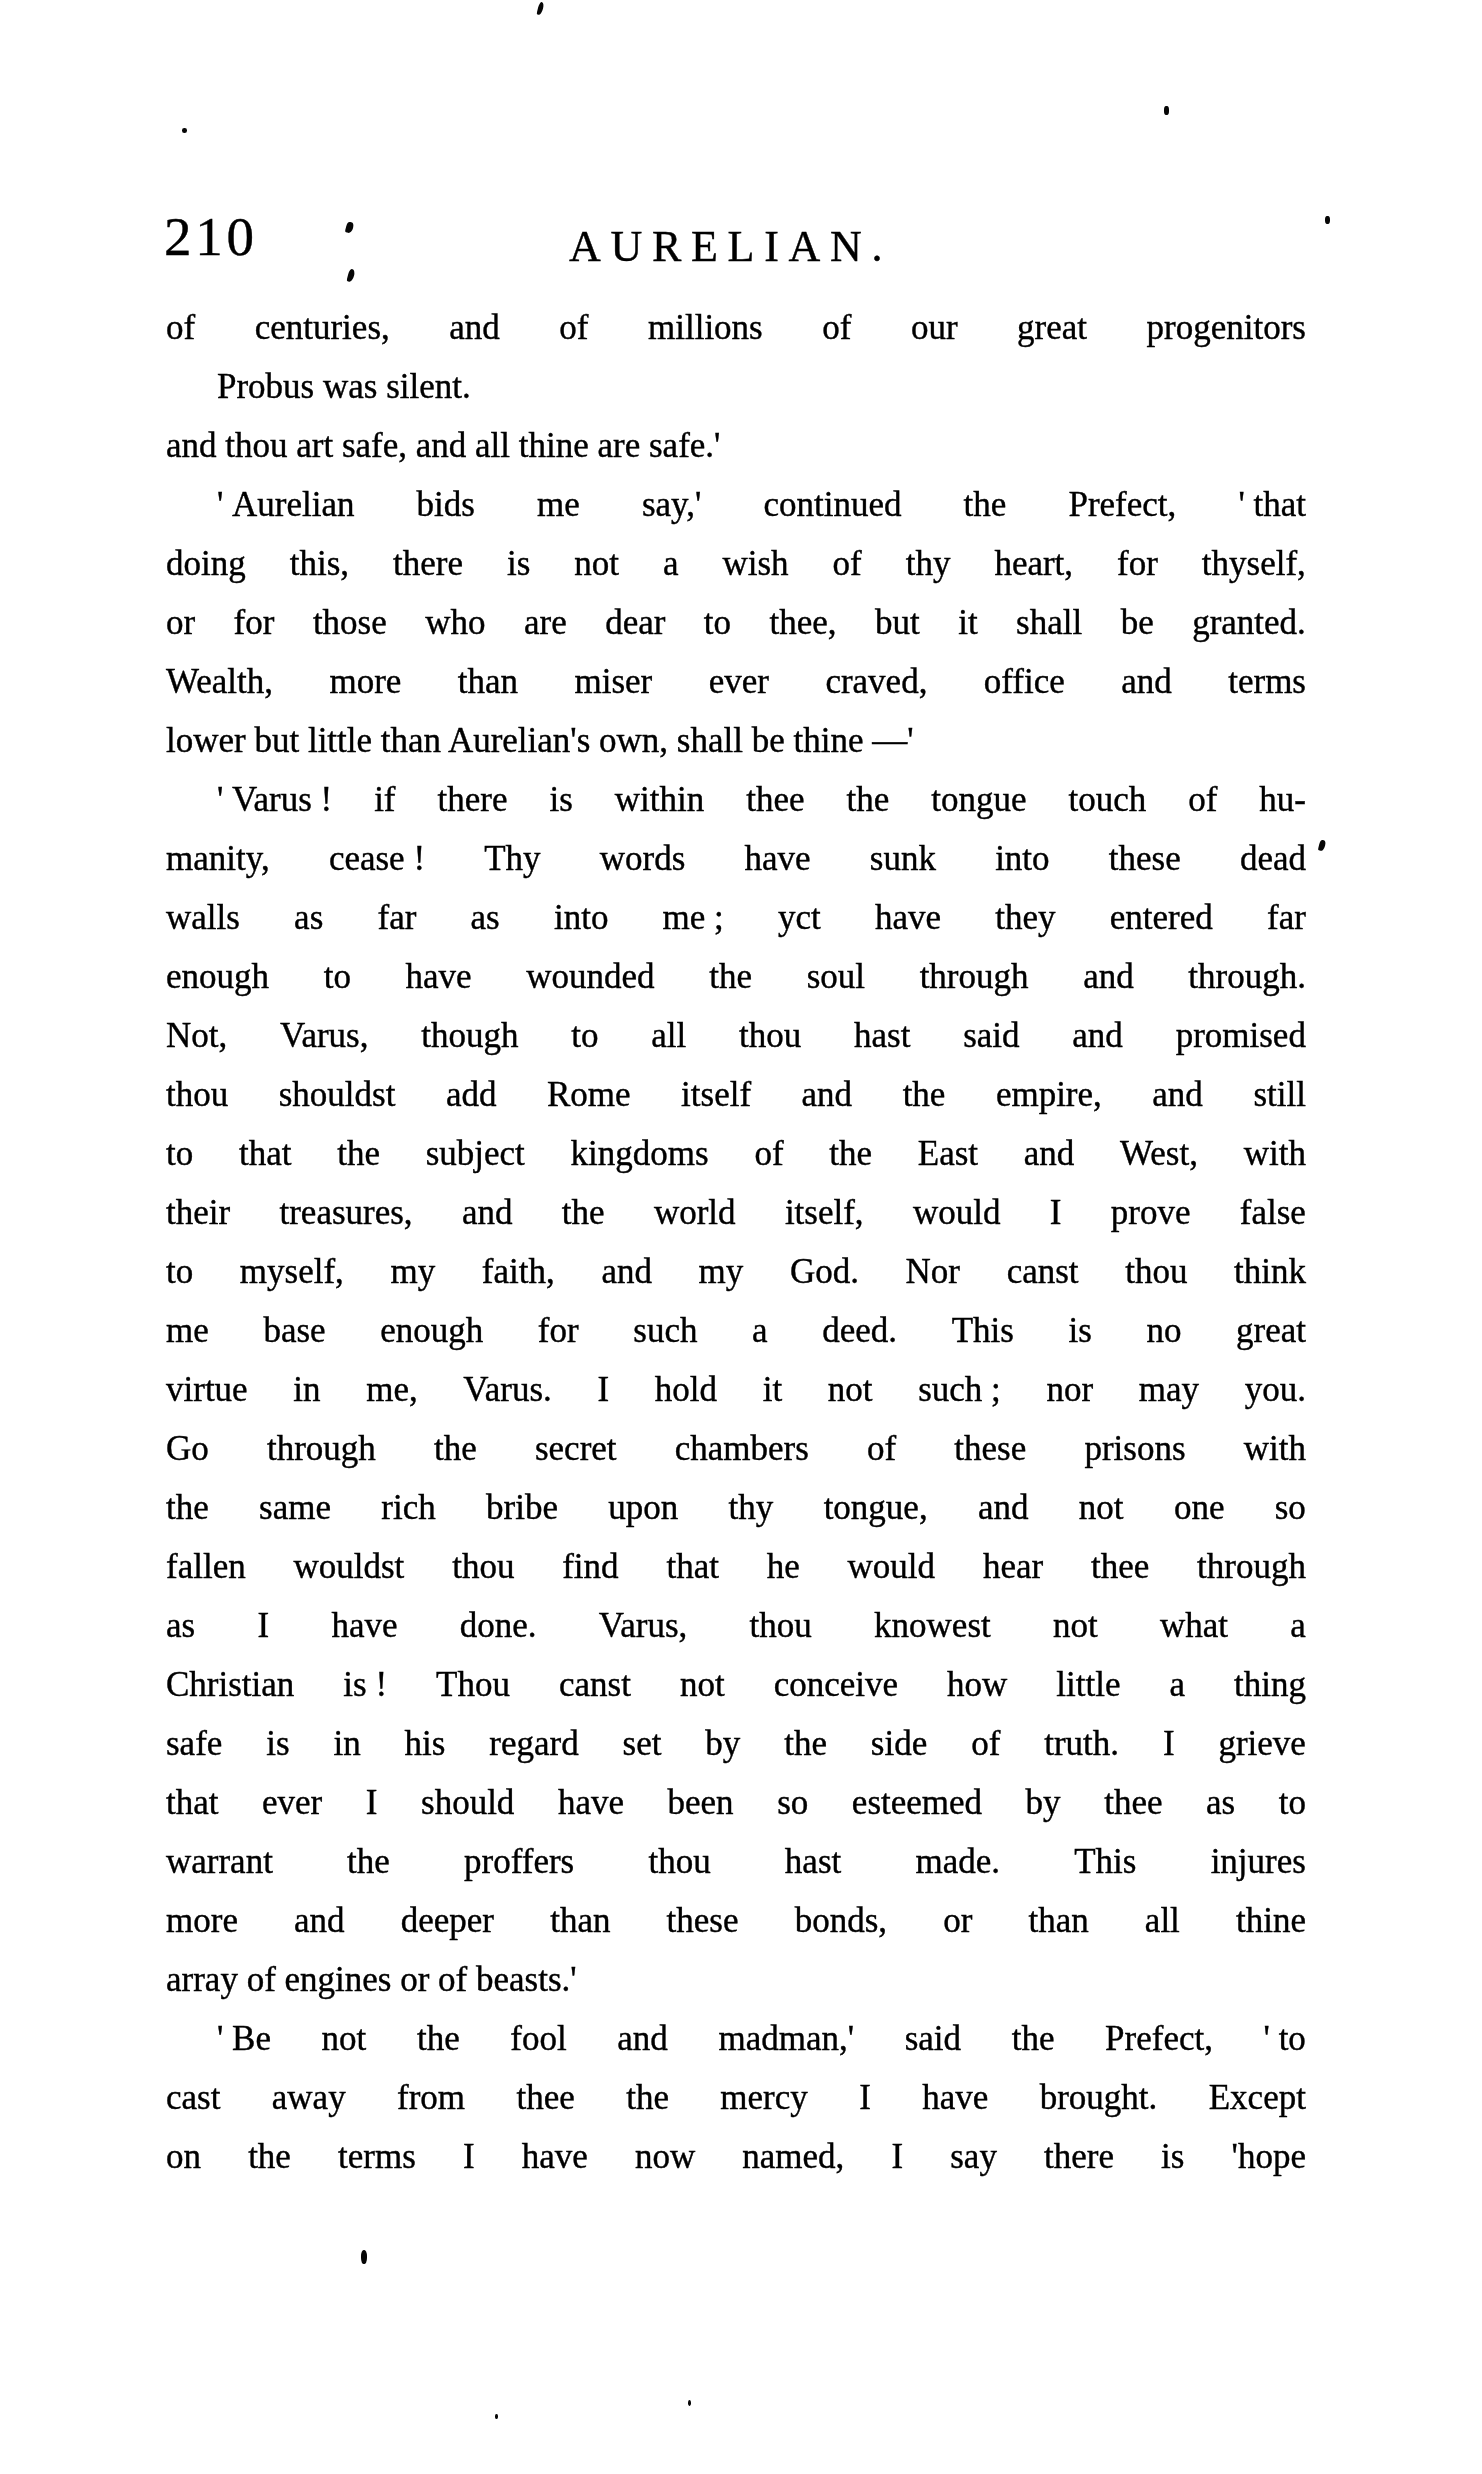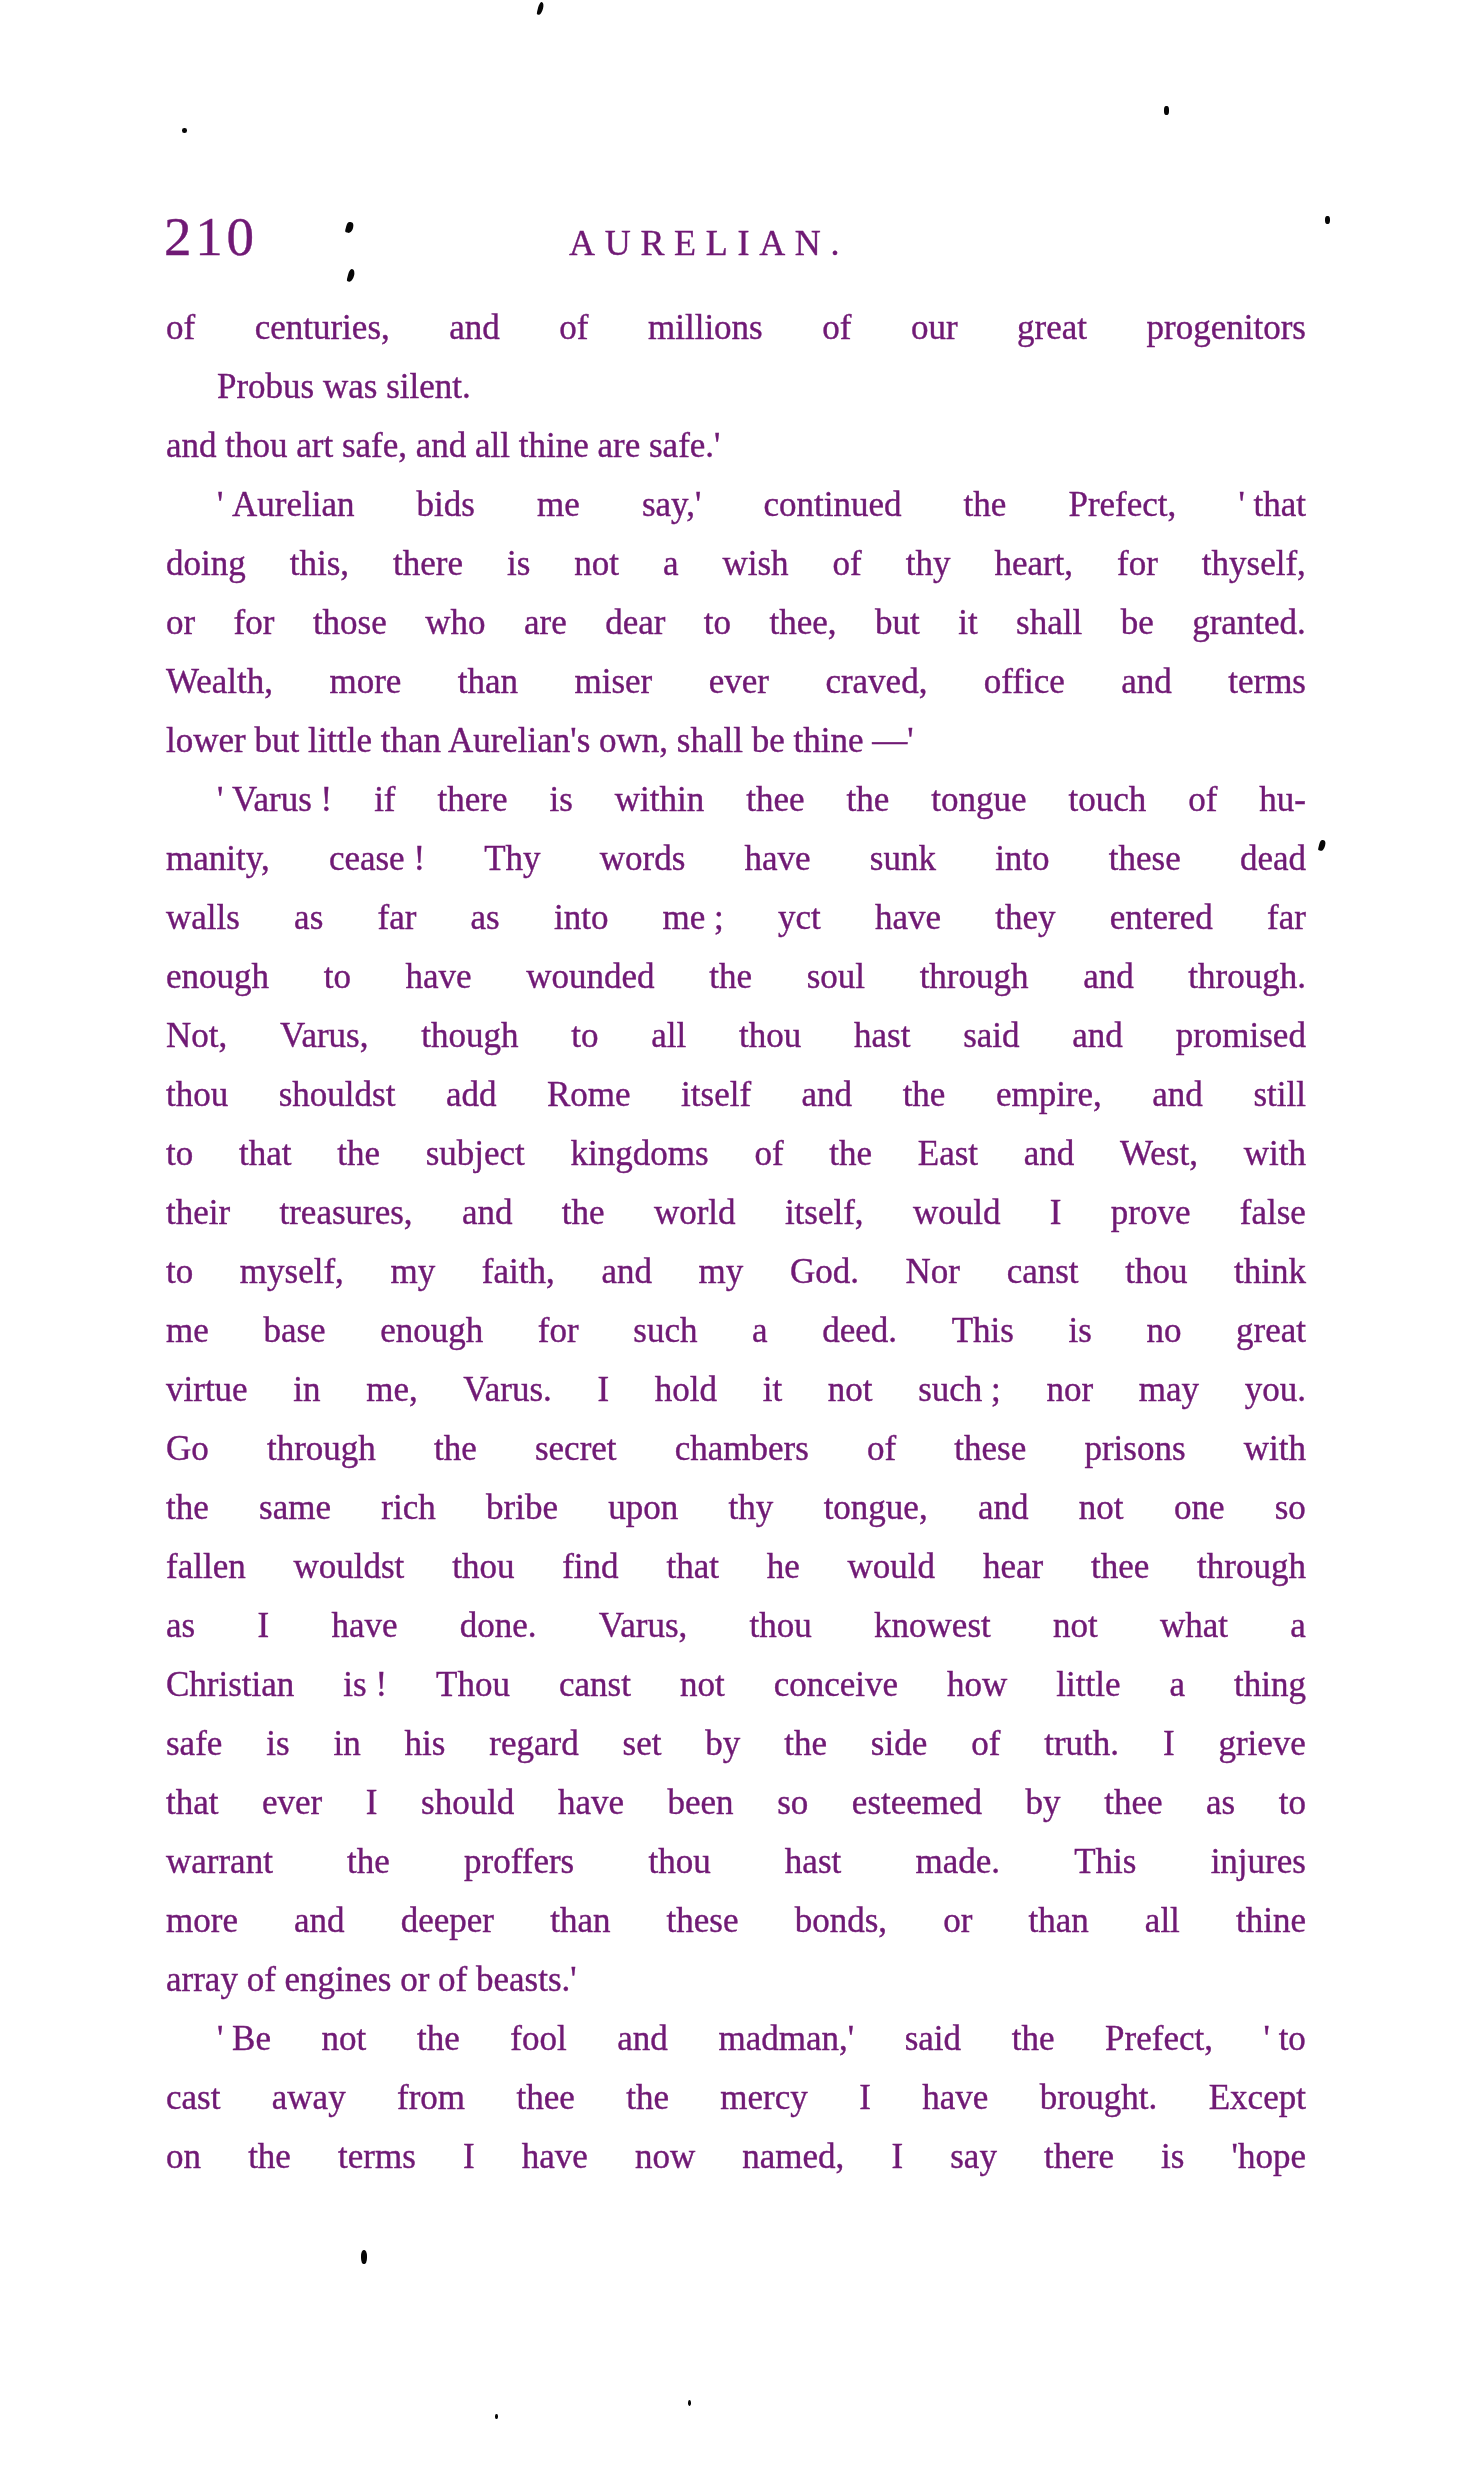--- a/index.html
+++ b/index.html
@@ -1,38 +1,38 @@
 <!DOCTYPE html>
 <html style="font-size:12px"><head>
 <meta charset="utf-8">
 <style>
   html, body { margin: 0; padding: 0; background: #e8e8e8; }
   .page {
     position: relative;
     width: 1482px;
     height: 2475px;
     background: #ffffff;
-    color: #701a75;
+    color: #000000;
     font-family: "Liberation Serif", "DejaVu Serif", serif;
     overflow: hidden;
     -webkit-text-stroke: 0.4px currentColor;
   }
   .page-number {
     position: absolute;
     left: 164px;
     top: 209px;
     font-size: 55px;
     line-height: 1;
     letter-spacing: 3.7px;
   }
   .running-title {
     position: absolute;
     left: 569px;
     top: 225px;
-    font-size: 36px;
+    font-size: 44px;
     line-height: 1;
     letter-spacing: 9.7px;
   }
   .body-text {
     position: absolute;
     left: 166px;
     top: 298px;
     width: 1140px;
     font-size: 35px;
   }

